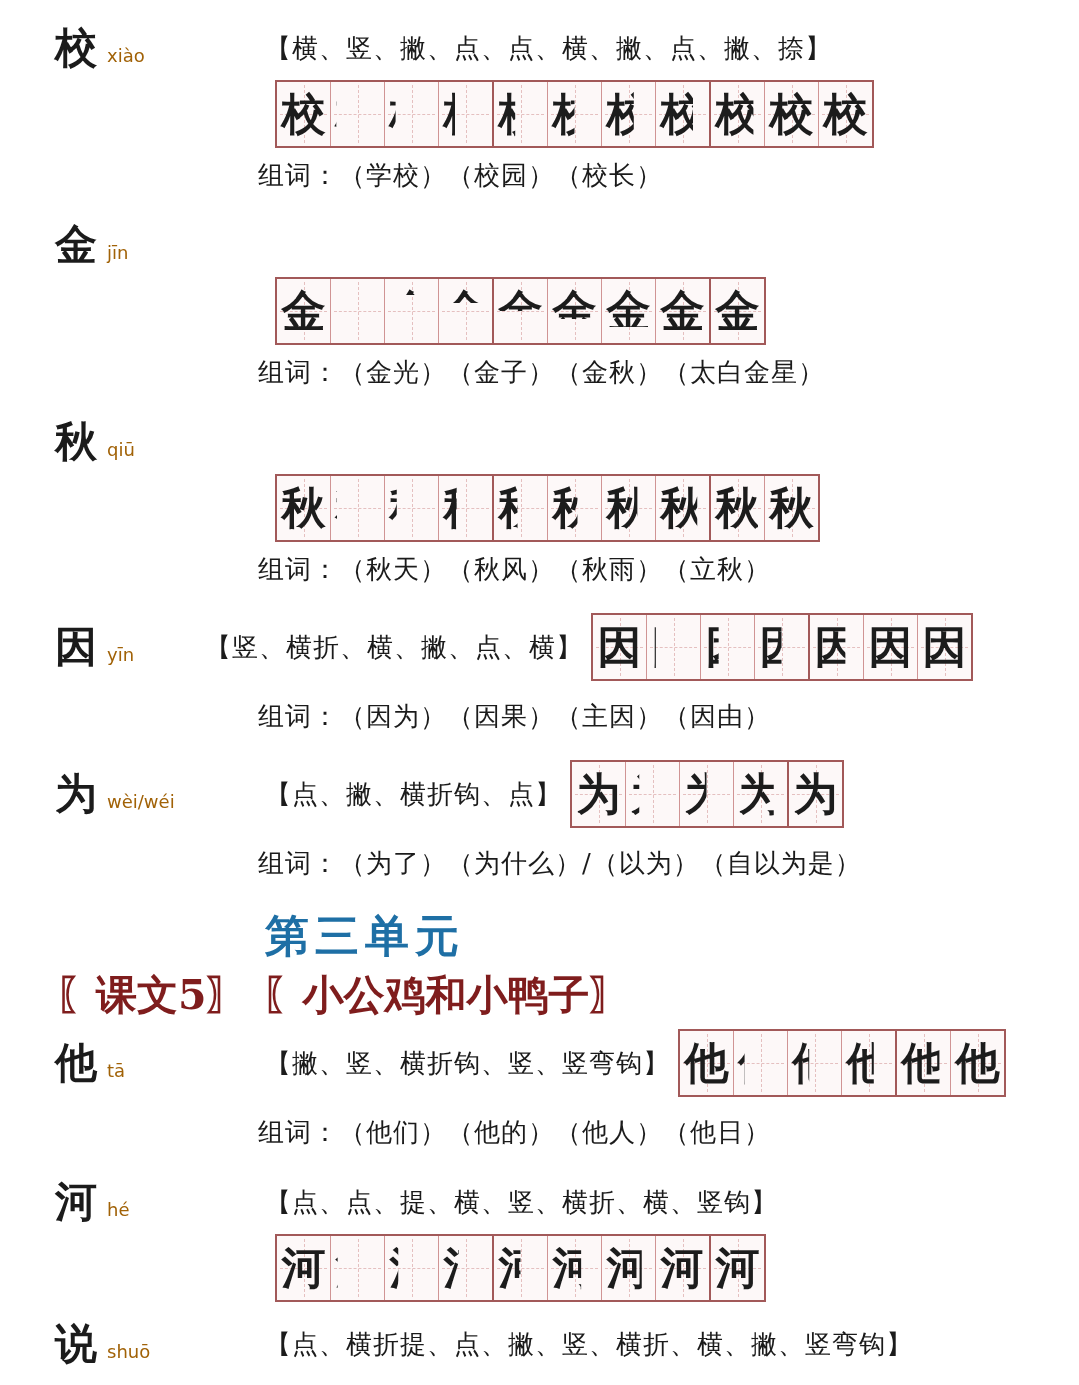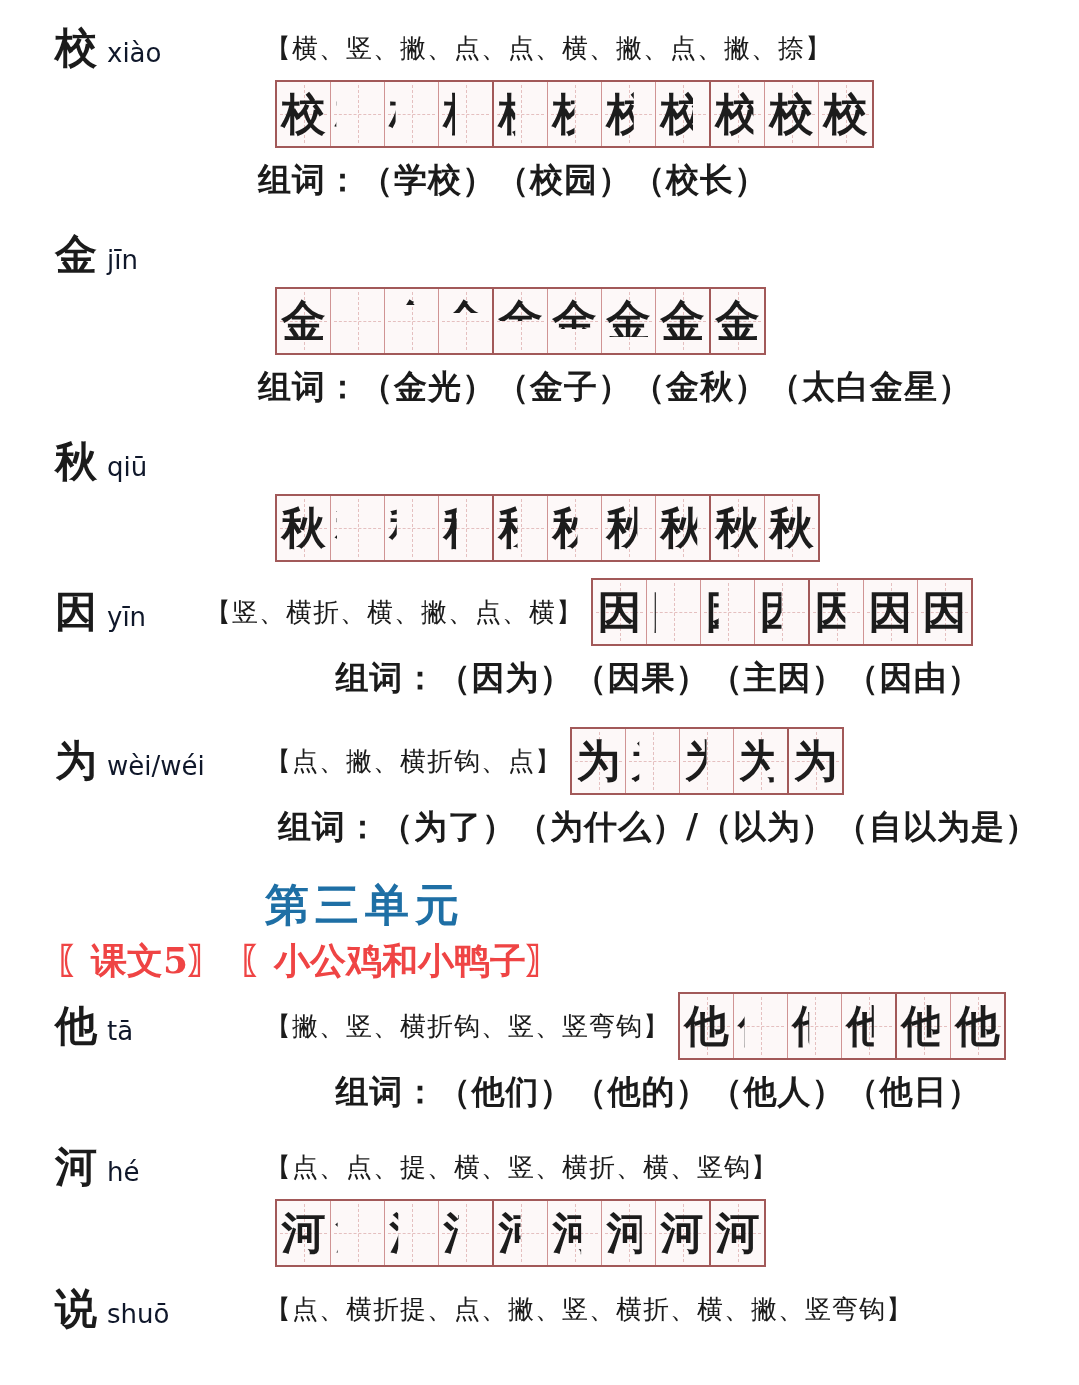--- a/index.html
+++ b/index.html
@@ -9,21 +9,21 @@
     color:#1b1b1b;
   }
   #content{padding:22px 20px 10px 55px;}
 
   
   .entry{margin-bottom:14px;}
   .entry-header{display:flex;align-items:center;min-height:52px;}
   .char-block{flex:0 0 210px;display:flex;align-items:baseline;gap:10px;}
   .entry.compact .char-block{flex:0 0 150px;}
   .big-char{font-size:42px;font-weight:700;line-height:1;}
-  .pinyin{font-family:"DejaVu Sans","Liberation Sans",sans-serif;font-size:26px;color:#0f172a;}
+  .pinyin{font-family:"DejaVu Sans","Liberation Sans",sans-serif;font-size:18px;color:#a16207;}
   .strokes{font-size:26px;font-weight:400;letter-spacing:1px;white-space:nowrap;}
 
   
   .sgrid{display:inline-flex;border:2px solid #a2595characters9;border:2px solid #a25959;background:#fdf8f8;}
   .sgrid.inline{margin-left:8px;}
   .grid-row{margin:6px 0 8px 220px;}
   .cell{
     position:relative;width:53px;height:64px;flex:0 0 53px;
     background:#fdf8f8;border-right:1px solid #d09494;
   }
@@ -31,29 +31,29 @@
   .cell.g4{border-right:2px solid #a25959;}
   .cell.g4:last-child{border-right:none;}
   .vg{position:absolute;left:50%;top:3px;bottom:3px;border-left:1px dashed #e5c0c0;}
   .hg{position:absolute;top:50%;left:3px;right:3px;border-top:1px dashed #e5c0c0;}
   .g{
     position:absolute;inset:0;display:flex;align-items:center;justify-content:center;
     font-size:44px;font-weight:700;color:#1c1c1c;line-height:1;
   }
 
   
-  .words{margin:8px 0 26px 203px;font-size:33px;letter-spacing:1px;font-weight:bold;}
-  .entry.inlinegrid .words{margin-top:10px;text-align:center;}
+  .words{margin:8px 0 26px 203px;font-size:26px;letter-spacing:1px;}
+  .entry.inlinegrid .words{margin-top:18px;}
 
   
   .unit-title{
     margin:10px 0 2px 210px;font-size:44px;font-weight:700;
     color:#1e6fa5;letter-spacing:6px;
   }
-  .lesson-line{margin:2px 0 6px 0;font-size:36px;font-weight:700;color:#ef4444;}
+  .lesson-line{margin:2px 0 6px 0;font-size:41px;font-weight:700;color:#7f1d1d;}
   .lesson-line .lesson-title{margin-left:14px;}
 </style>
 </head>
 <body>
 
 <div id="content">
     <div>
       <div class="entry">
         <div class="entry-header">
           <div class="char-block">
@@ -229,20 +229,21 @@
               <i class="vg"></i>
               <i class="hg"></i>
               <span class="g" style="clip-path: inset(0px 11.1% 0px 0px);">秋</span>
             </div>
             <div class="cell">
               <i class="vg"></i>
               <i class="hg"></i>
               <span class="g" style="clip-path: inset(0px 0% 0px 0px);">秋</span>
             </div>
           </div></div>
+        <div class="words"><span>组词：</span><span>（秋天）（秋风）（秋雨）（立秋）</span></div>
       </div>
       <div class="entry inlinegrid compact">
         <div class="entry-header">
           <div class="char-block">
             <span class="big-char">因</span>
             <span class="pinyin">yīn</span>
           </div>
           <span class="strokes">【竖、横折、横、撇、点、横】</span>
           <div class="sgrid inline">
             <div class="cell">

